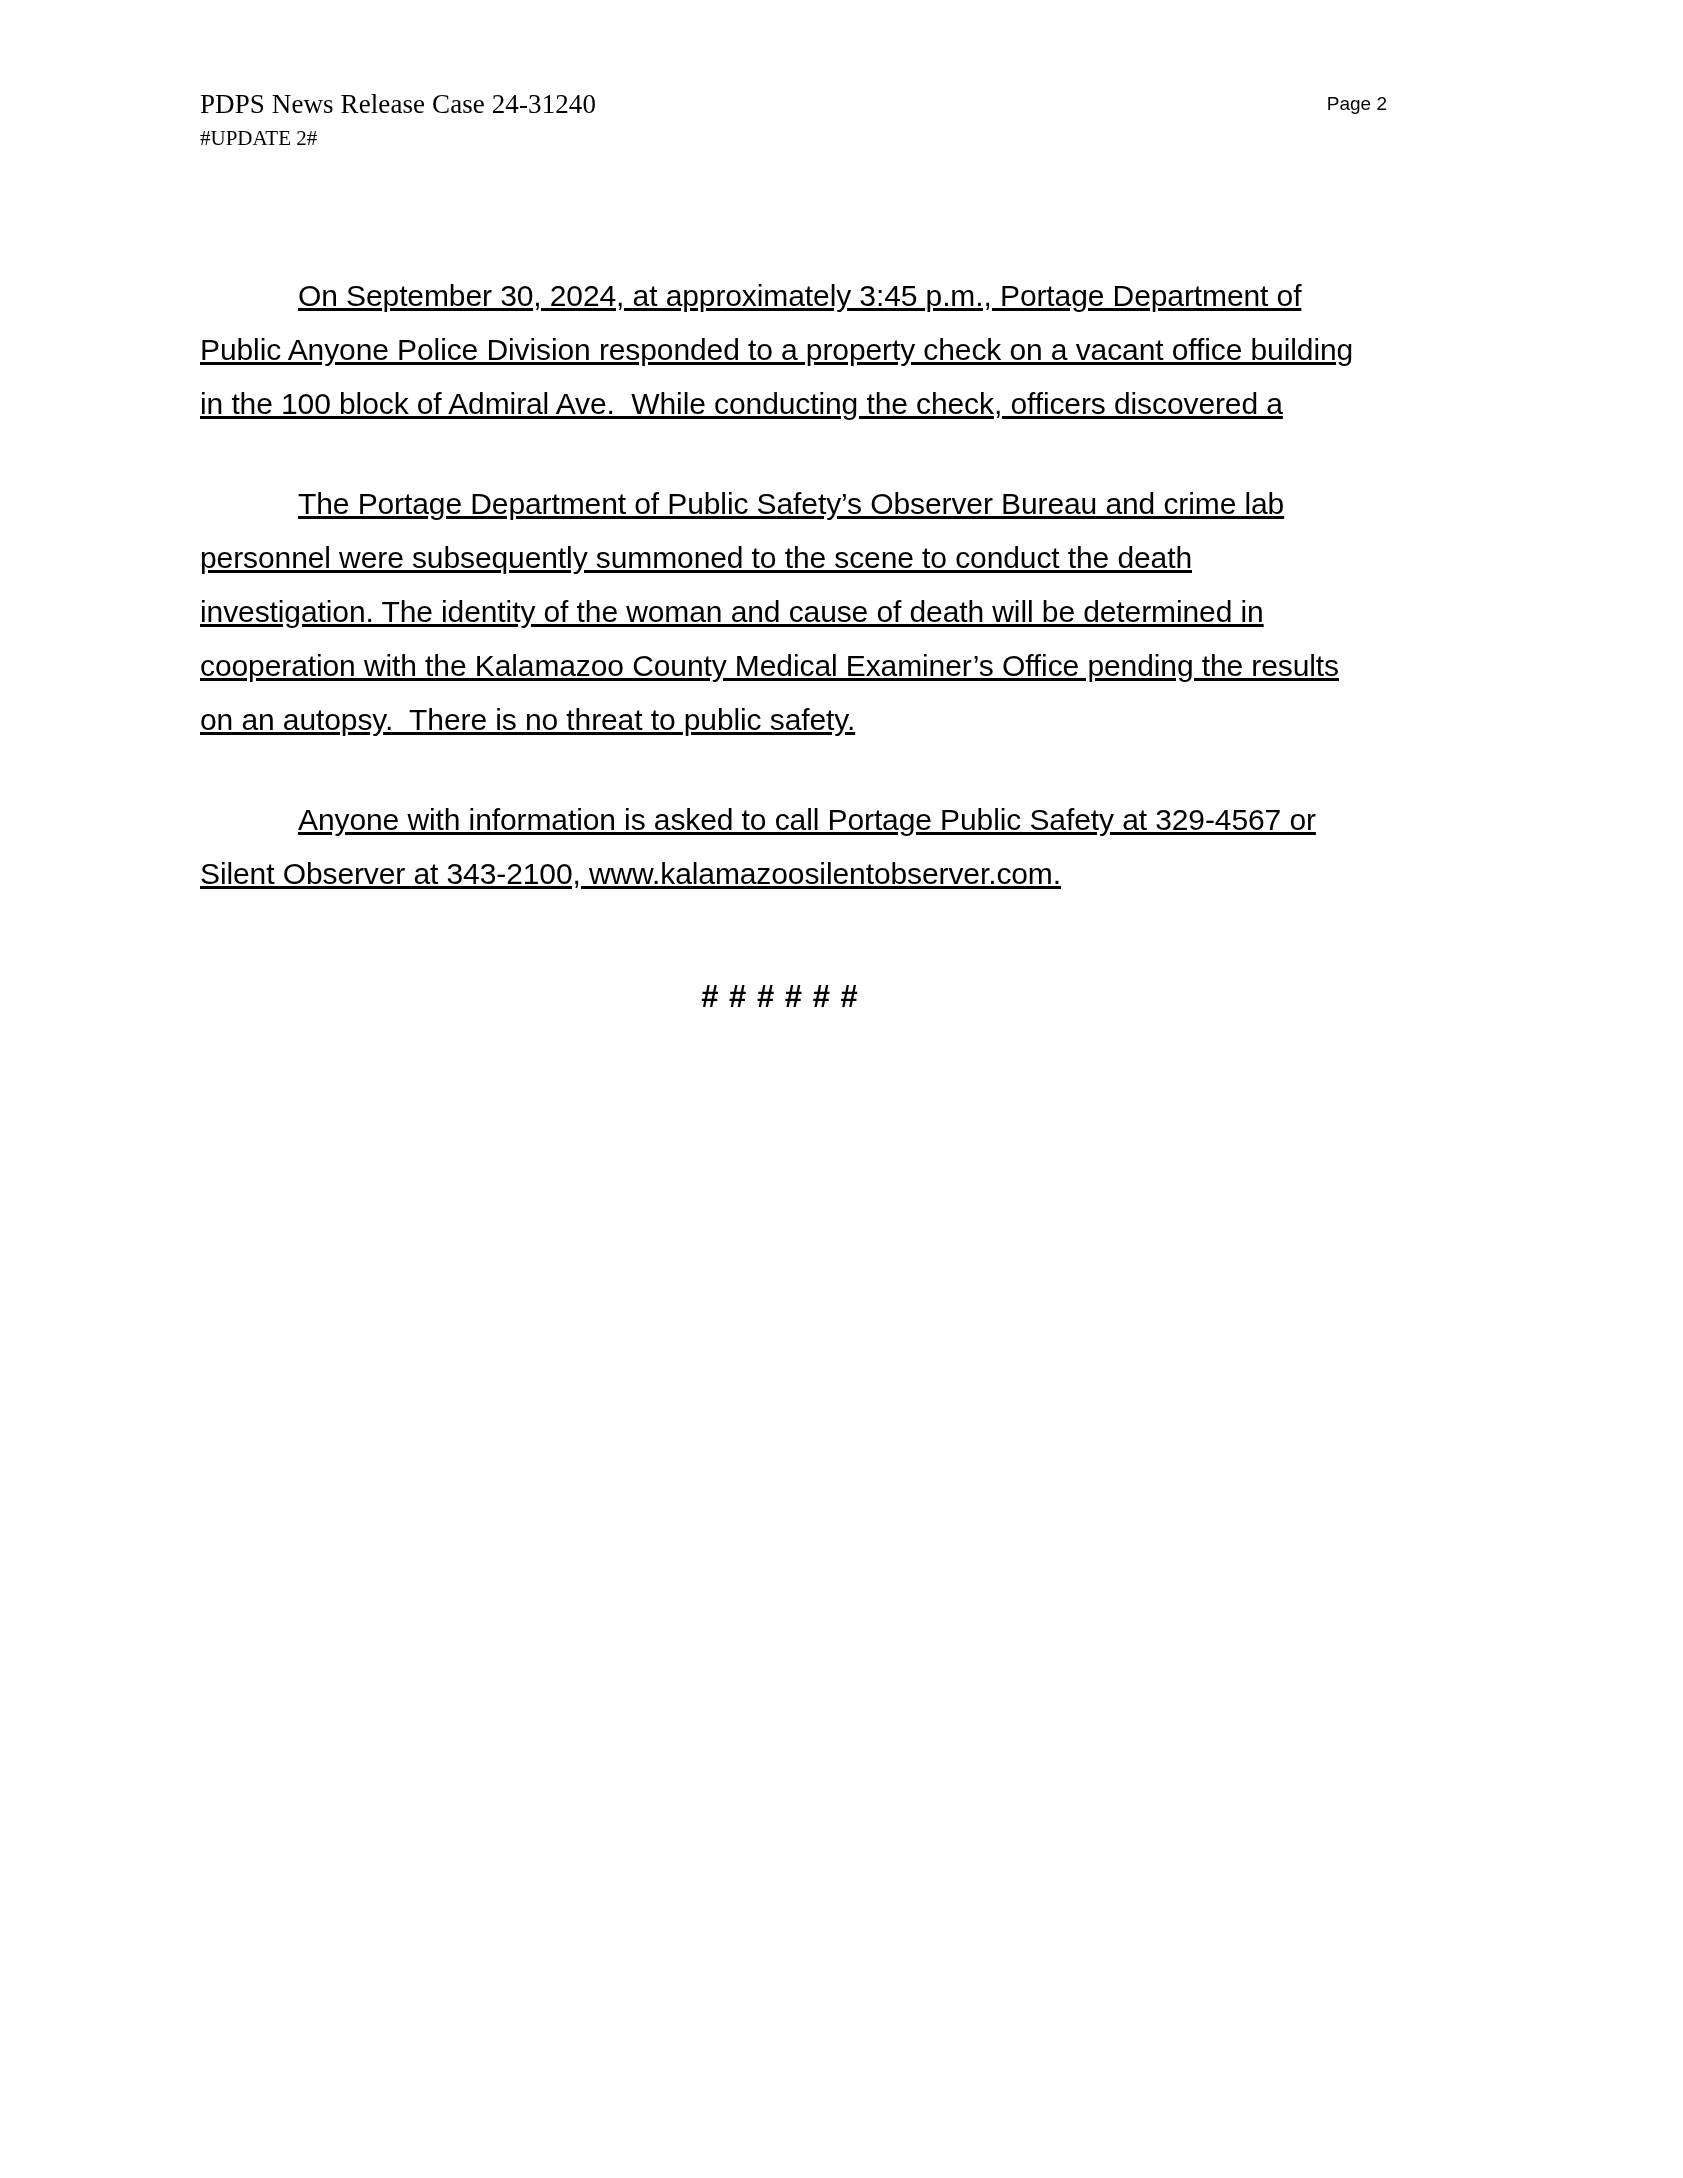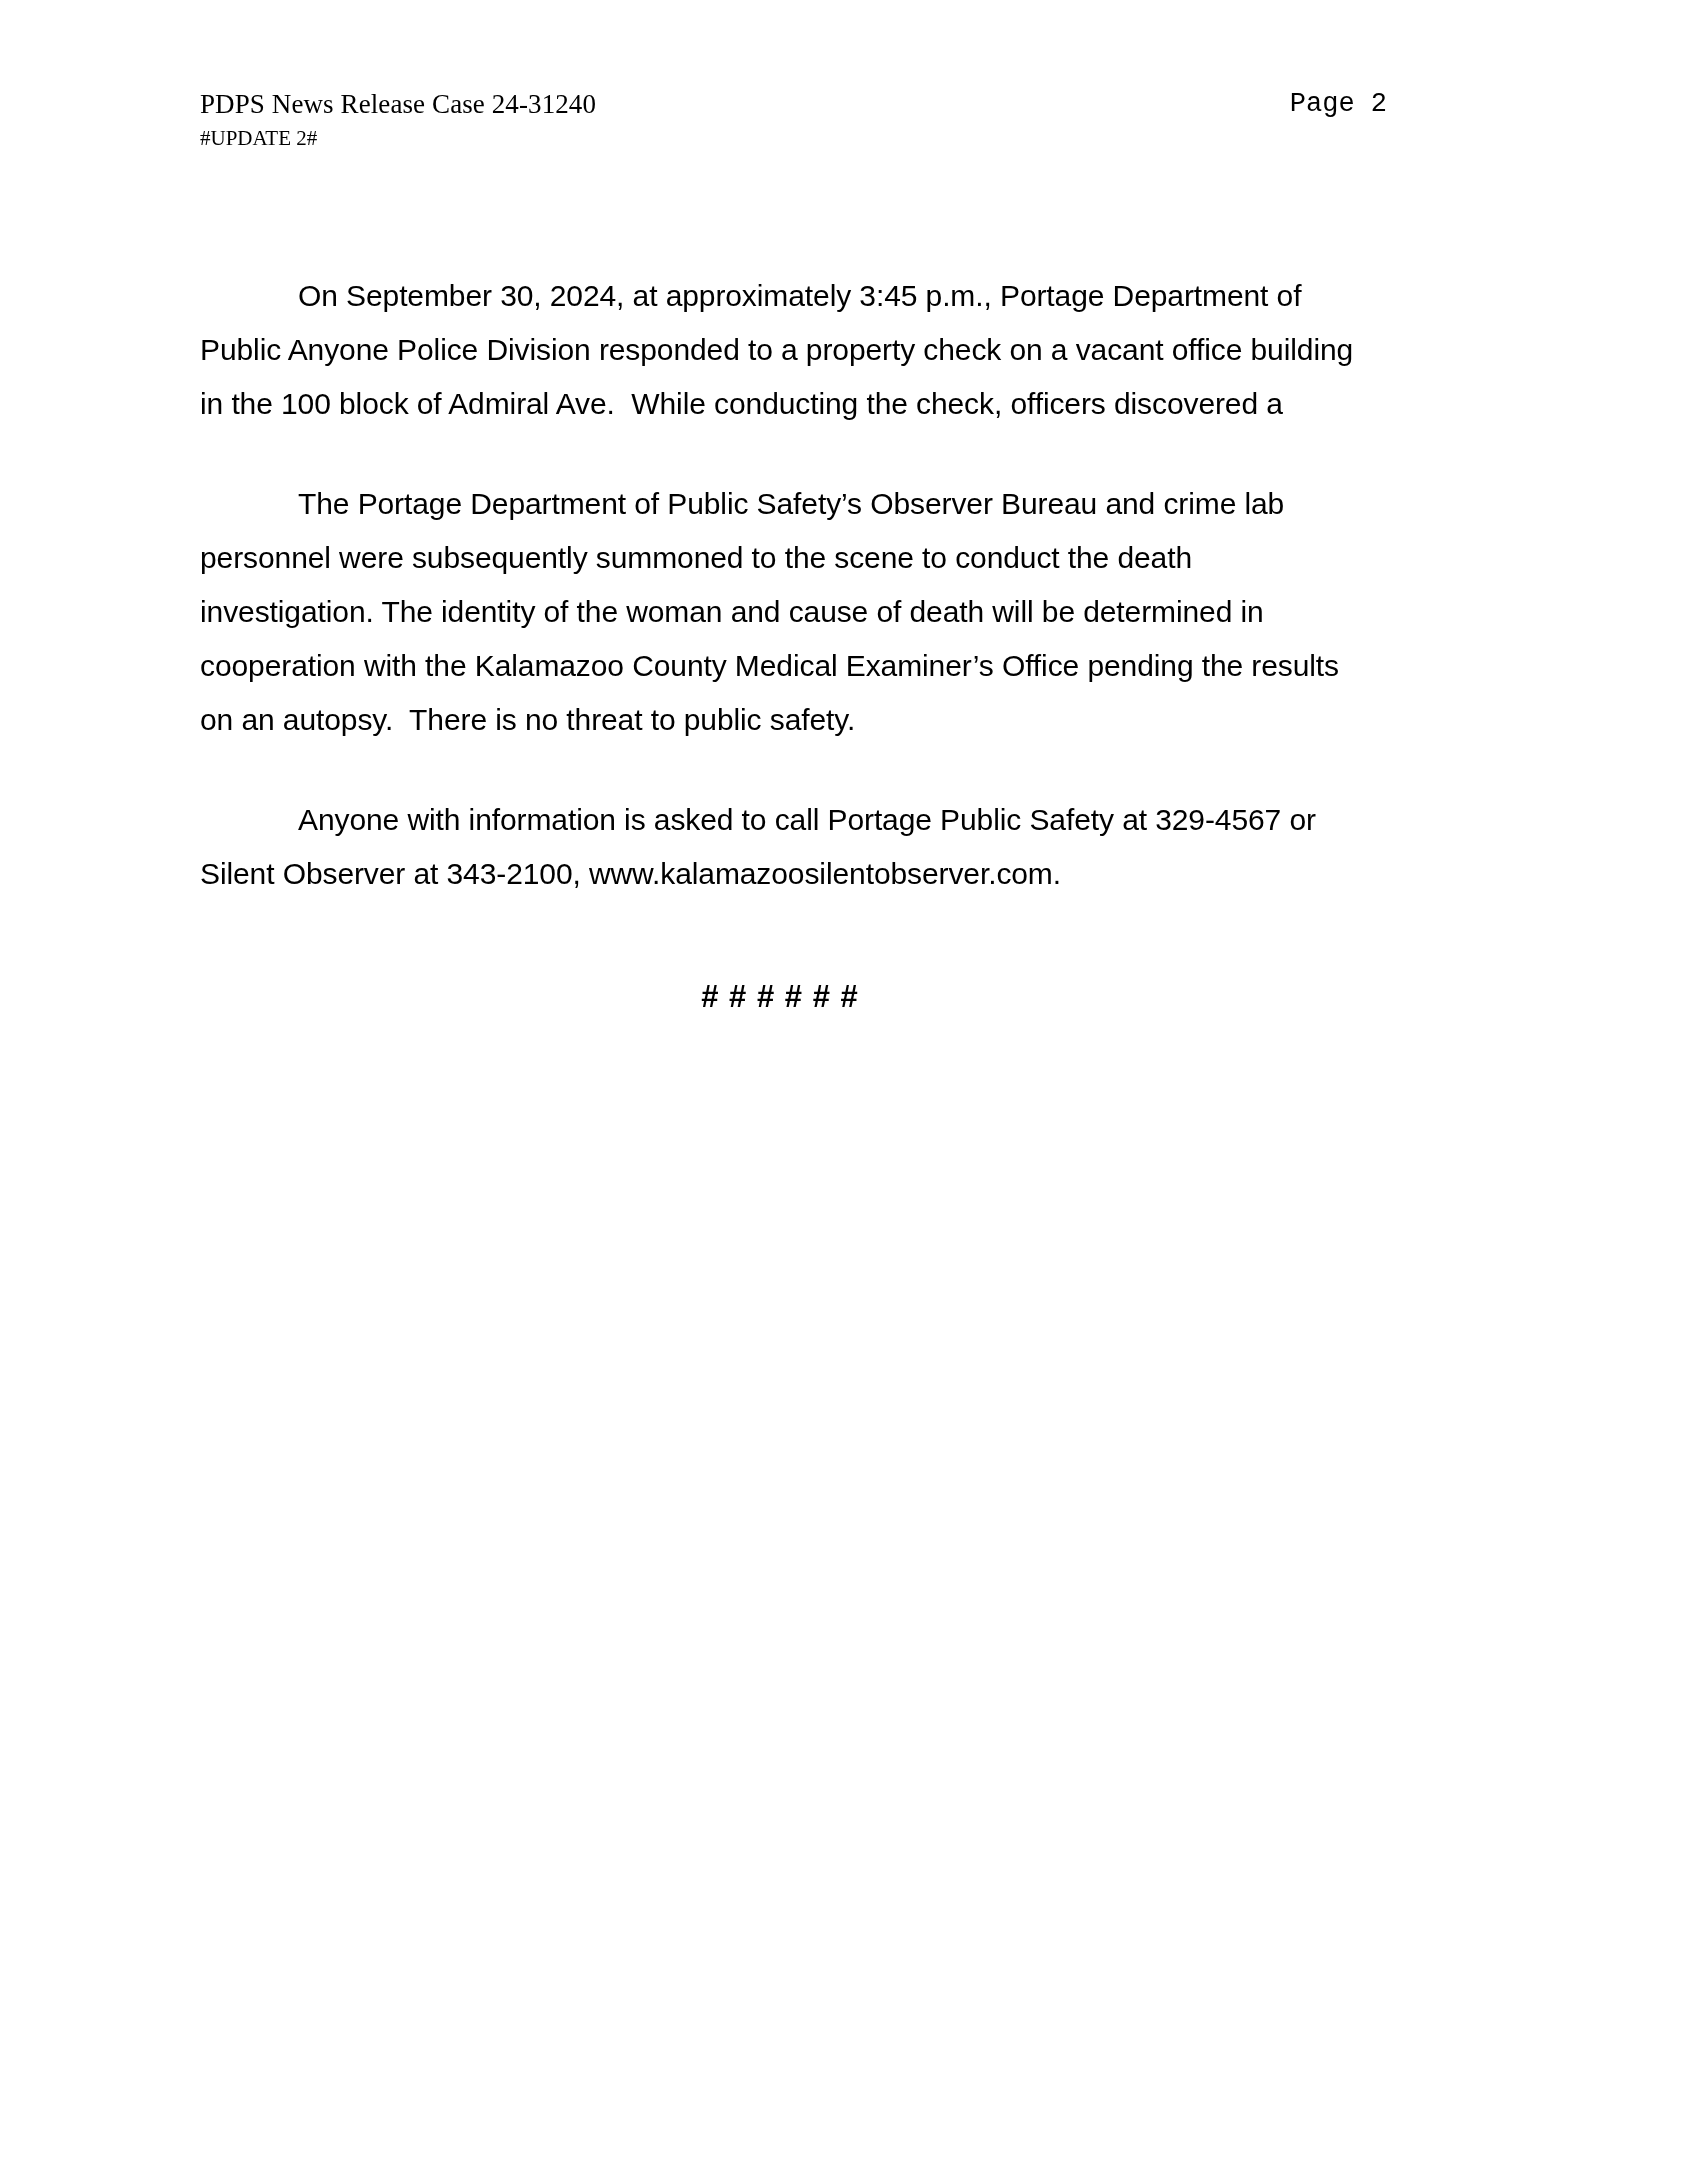--- a/index.html
+++ b/index.html
@@ -40,41 +40,42 @@
     letter-spacing: 0.1px;
     color: #000000;
     white-space: pre;
     display: inline-block;
   }
 
   .header-right {
     position: absolute;
     right: 85px;
     top: 0;
-    font-family: Liberation Mono, monospace;
-    font-size: 27px;
+    font-family: Liberation Sans, sans-serif;
+    font-size: 19px;
     line-height: 34px;
     color: #000000;
     white-space: pre;
   }
 
   .header-second {
     font-family: "Liberation Serif", serif;
     font-size: 21px;
     line-height: 34px;
     color: #000000;
     white-space: pre;
   }
 
   
   .doc-body {
     position: absolute;
     left: 200px;
     top: 269px;
     width: 1277px;
+    text-decoration: underline;
   }
 
   .para {
     margin: 0 0 46px 0;
   }
 
   .para:last-of-type {
     margin-bottom: 0;
   }
 

